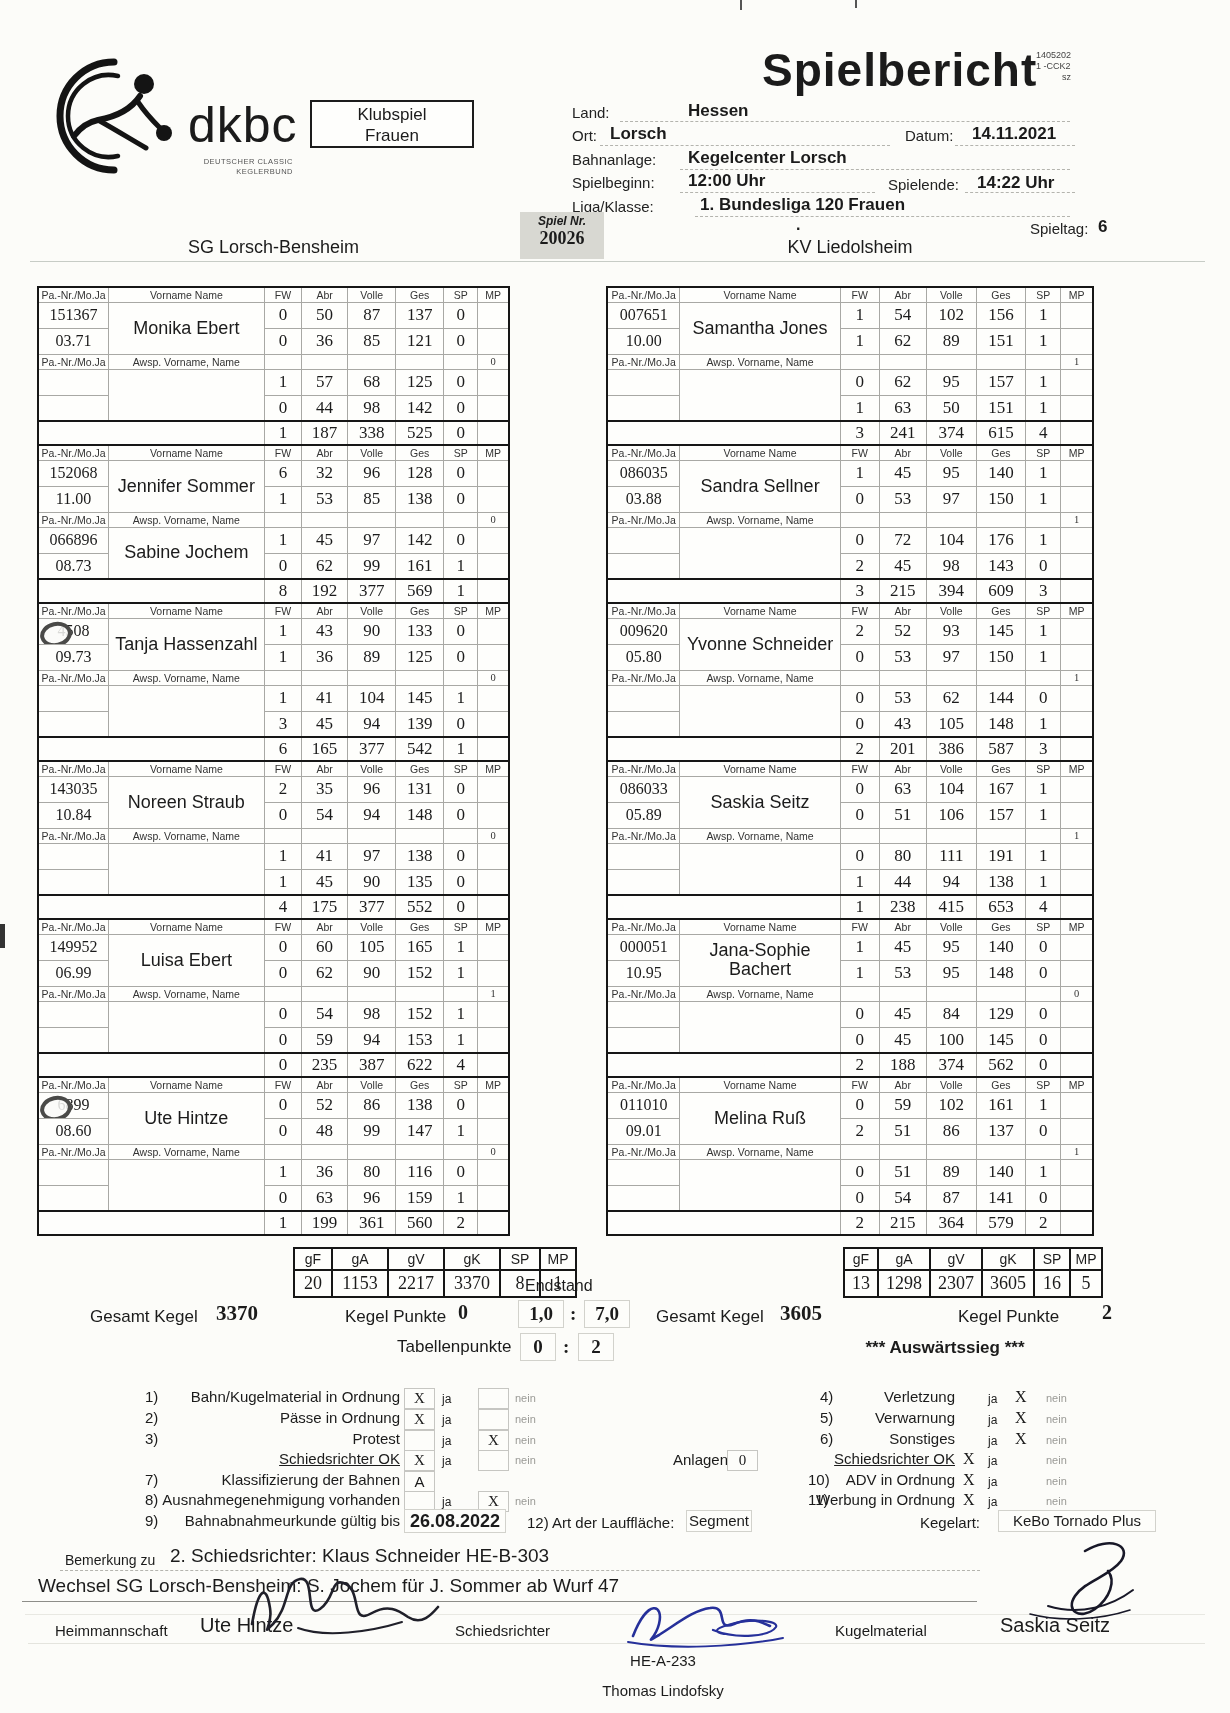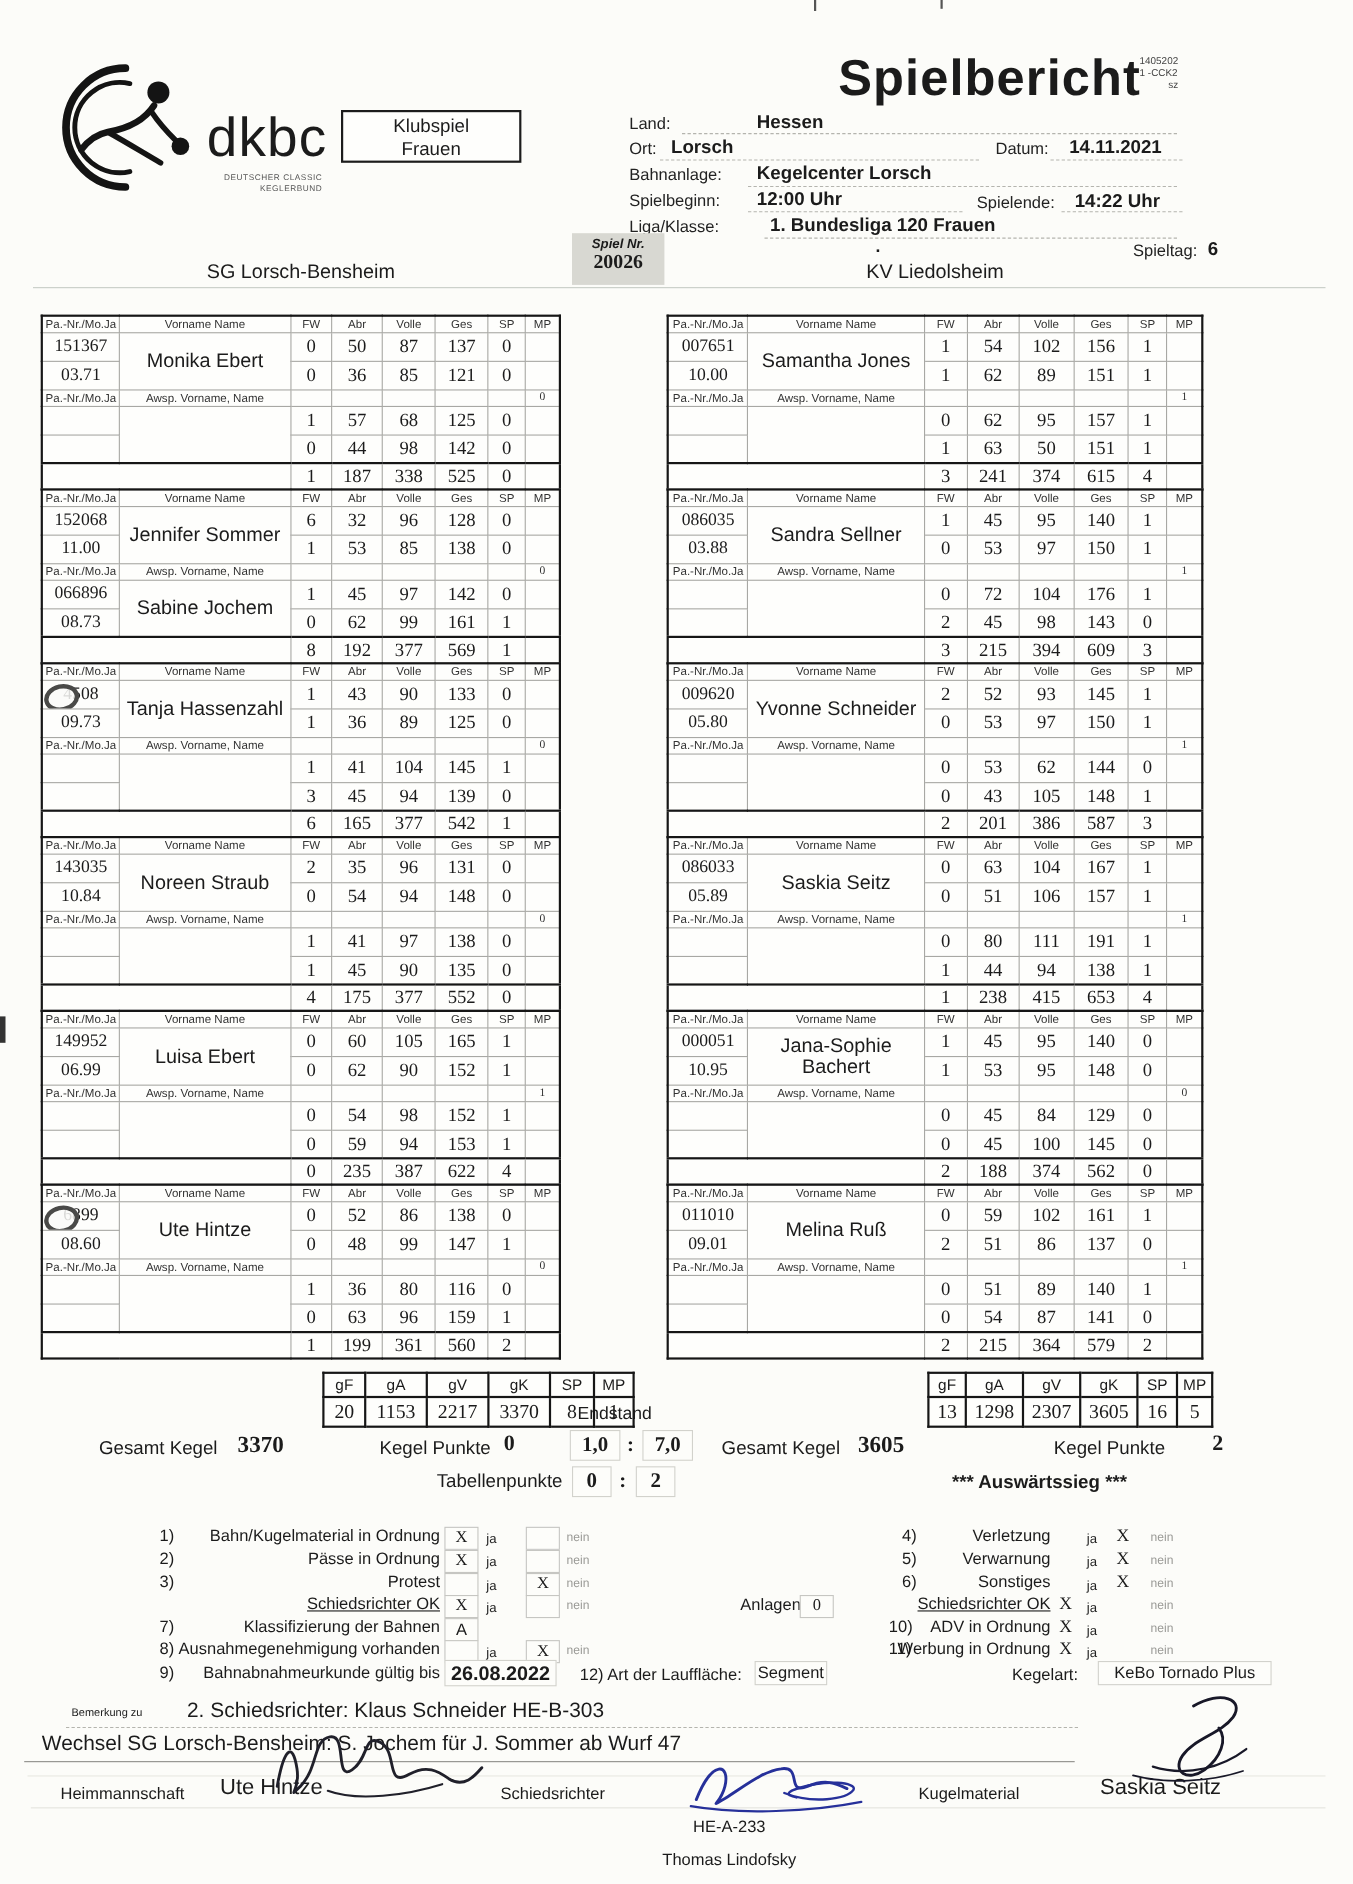--- a/index.html
+++ b/index.html
@@ -1271,21 +1271,21 @@
     <span class="rlabel">Werbung in Ordnung</span>
     <span class="xmark" style="left:963px">X</span>
     <span class="cja" style="left:988px;top:4px">ja</span>
     <span class="cnein" style="left:1046px;top:4px">nein</span>
   </div>
   <div class="chkrow" style="top:1512px">
     <span class="abs" style="left:920px;top:2px;font-size:15px">Kegelart:</span>
     <span class="vbox" style="left:998px;width:158px;height:22px;top:-2px;font-size:15px;line-height:20px">KeBo Tornado Plus</span>
   </div>
 
-  <span class="abs" style="left:65px;top:1552px;font-size:10px">Bemerkung zu</span>
+  <span class="abs" style="left:65px;top:1552px;font-size:14px">Bemerkung zu</span>
   <span class="abs" style="left:170px;top:1545px;font-size:19px">2. Schiedsrichter: Klaus Schneider HE-B-303</span>
   <div class="fline" style="left:60px;top:1570px;width:920px"></div>
   <span class="abs" style="left:38px;top:1575px;font-size:19px">Wechsel SG Lorsch-Bensheim: S. Jochem für J. Sommer ab Wurf 47</span>
   <div class="sline" style="left:22px;top:1601px;width:955px;border-bottom:1.5px solid #8d8d89"></div>
   <div class="sline" style="left:25px;top:1614px;width:1180px;border-bottom:1px solid #e8e8e2"></div>
   <div class="sline" style="left:28px;top:1643px;width:1177px;border-bottom:1px solid #e4e4de"></div>
 
   <span class="abs" style="left:55px;top:1622px;font-size:15px">Heimmannschaft</span>
   <span class="abs" style="left:200px;top:1614px;font-size:20px">Ute Hintze</span>
   <div class="abs" style="left:240px;top:1562px">

